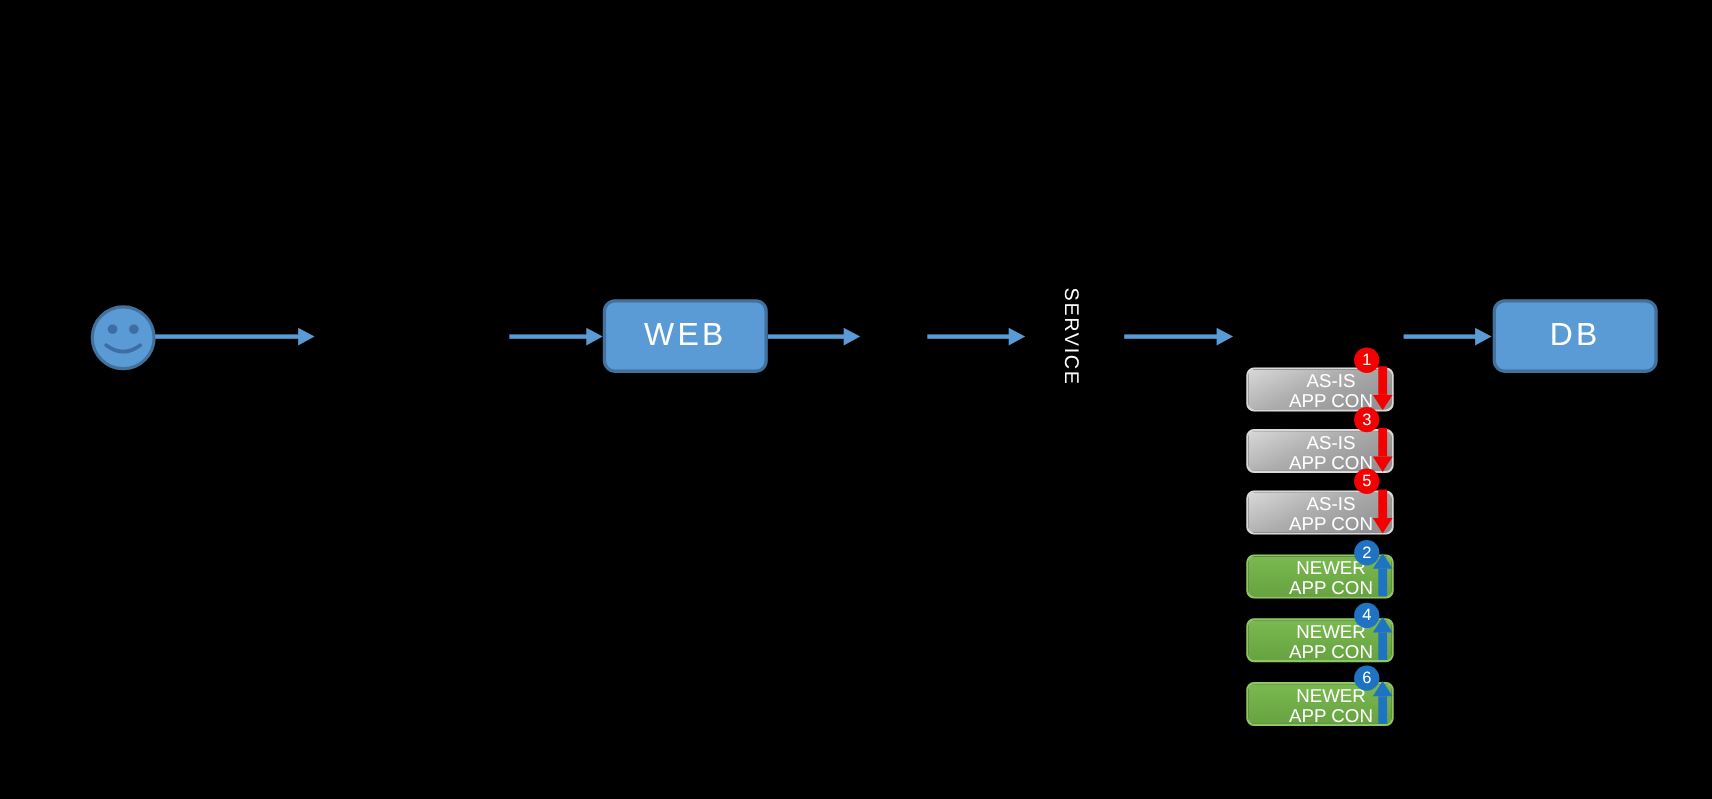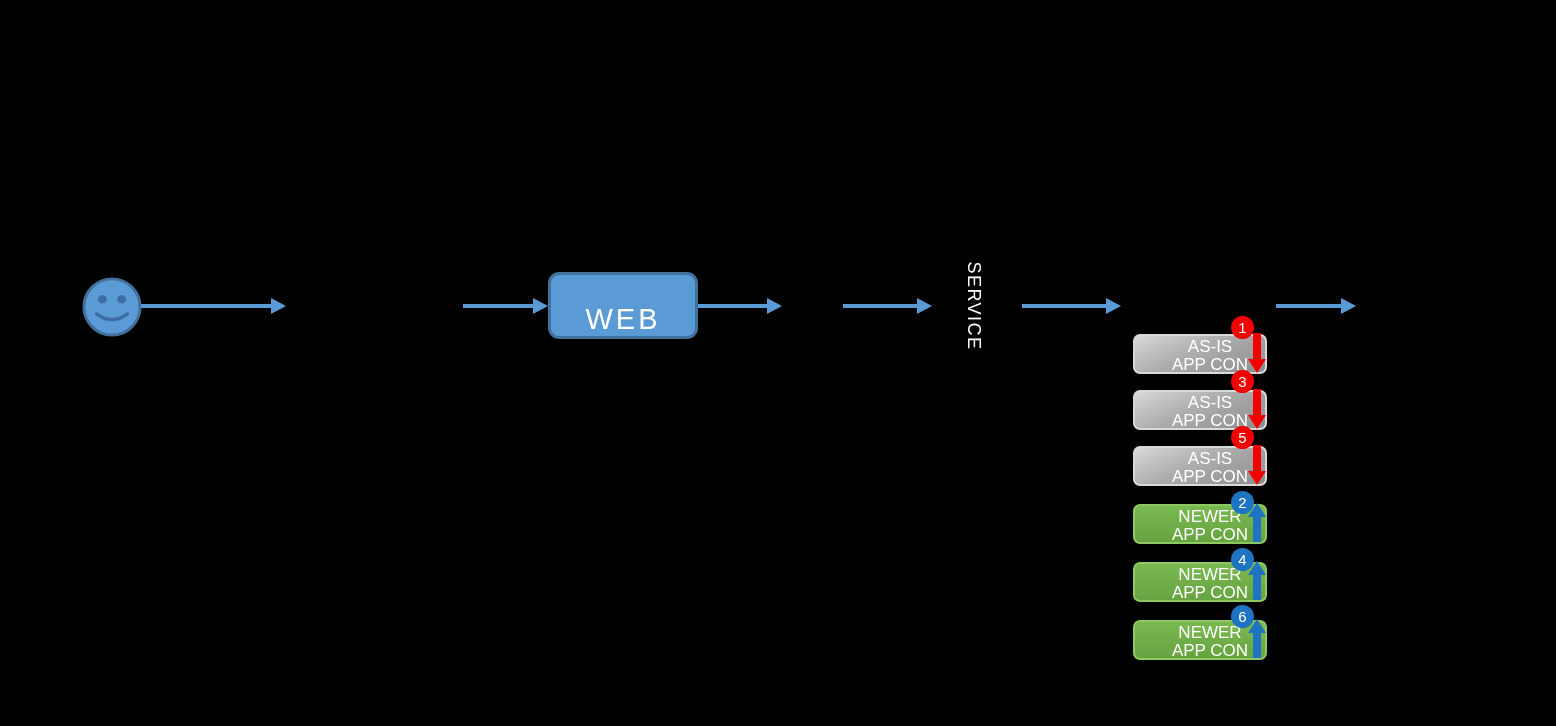--- a/index.html
+++ b/index.html
@@ -20,21 +20,21 @@
   .a4 { left:843px;  width:89px;  }
   .a5 { left:1022px; width:99px;  }
   .a6 { left:1276px; width:80px;  }
 
   
   .smiley { position:absolute; left:81px; top:276px; width:62px; height:62px; }
 
   
   .node { position:absolute; top:272px; width:150px; height:67px; box-sizing:border-box;
           background:#5b9bd5; border:3px solid #41719c; border-radius:11px;
-          display:flex; align-items:flex-end; justify-content:center;
+          display:flex; align-items:center; justify-content:center;
           color:#ffffff; font-size:29px; letter-spacing:3px; }
   .node.web { left:548px; }
   .node.db  { left:1357px; }
 
   
   .service-label { position:absolute; left:913px; top:295px; width:120px; height:22px;
                    color:#ffffff; font-size:18px; letter-spacing:1.5px; text-align:center;
                    transform:rotate(90deg); }
 
   
@@ -101,20 +101,23 @@
       <div class="head"></div>
     </div>
   <div class="h-arrow a6">
       <div class="shaft"></div>
       <div class="head"></div>
     </div>
 
   <div class="node web">
     <span>WEB</span>
   </div>
+  <div class="node db">
+    <span>DB</span>
+  </div>
 
   <div class="service-label">SERVICE</div>
 
   <div class="appcon gray g1">
     <div>AS-IS</div>
     <div>APP CON</div>
   </div>
   <div class="appcon gray g2">
     <div>AS-IS</div>
     <div>APP CON</div>

